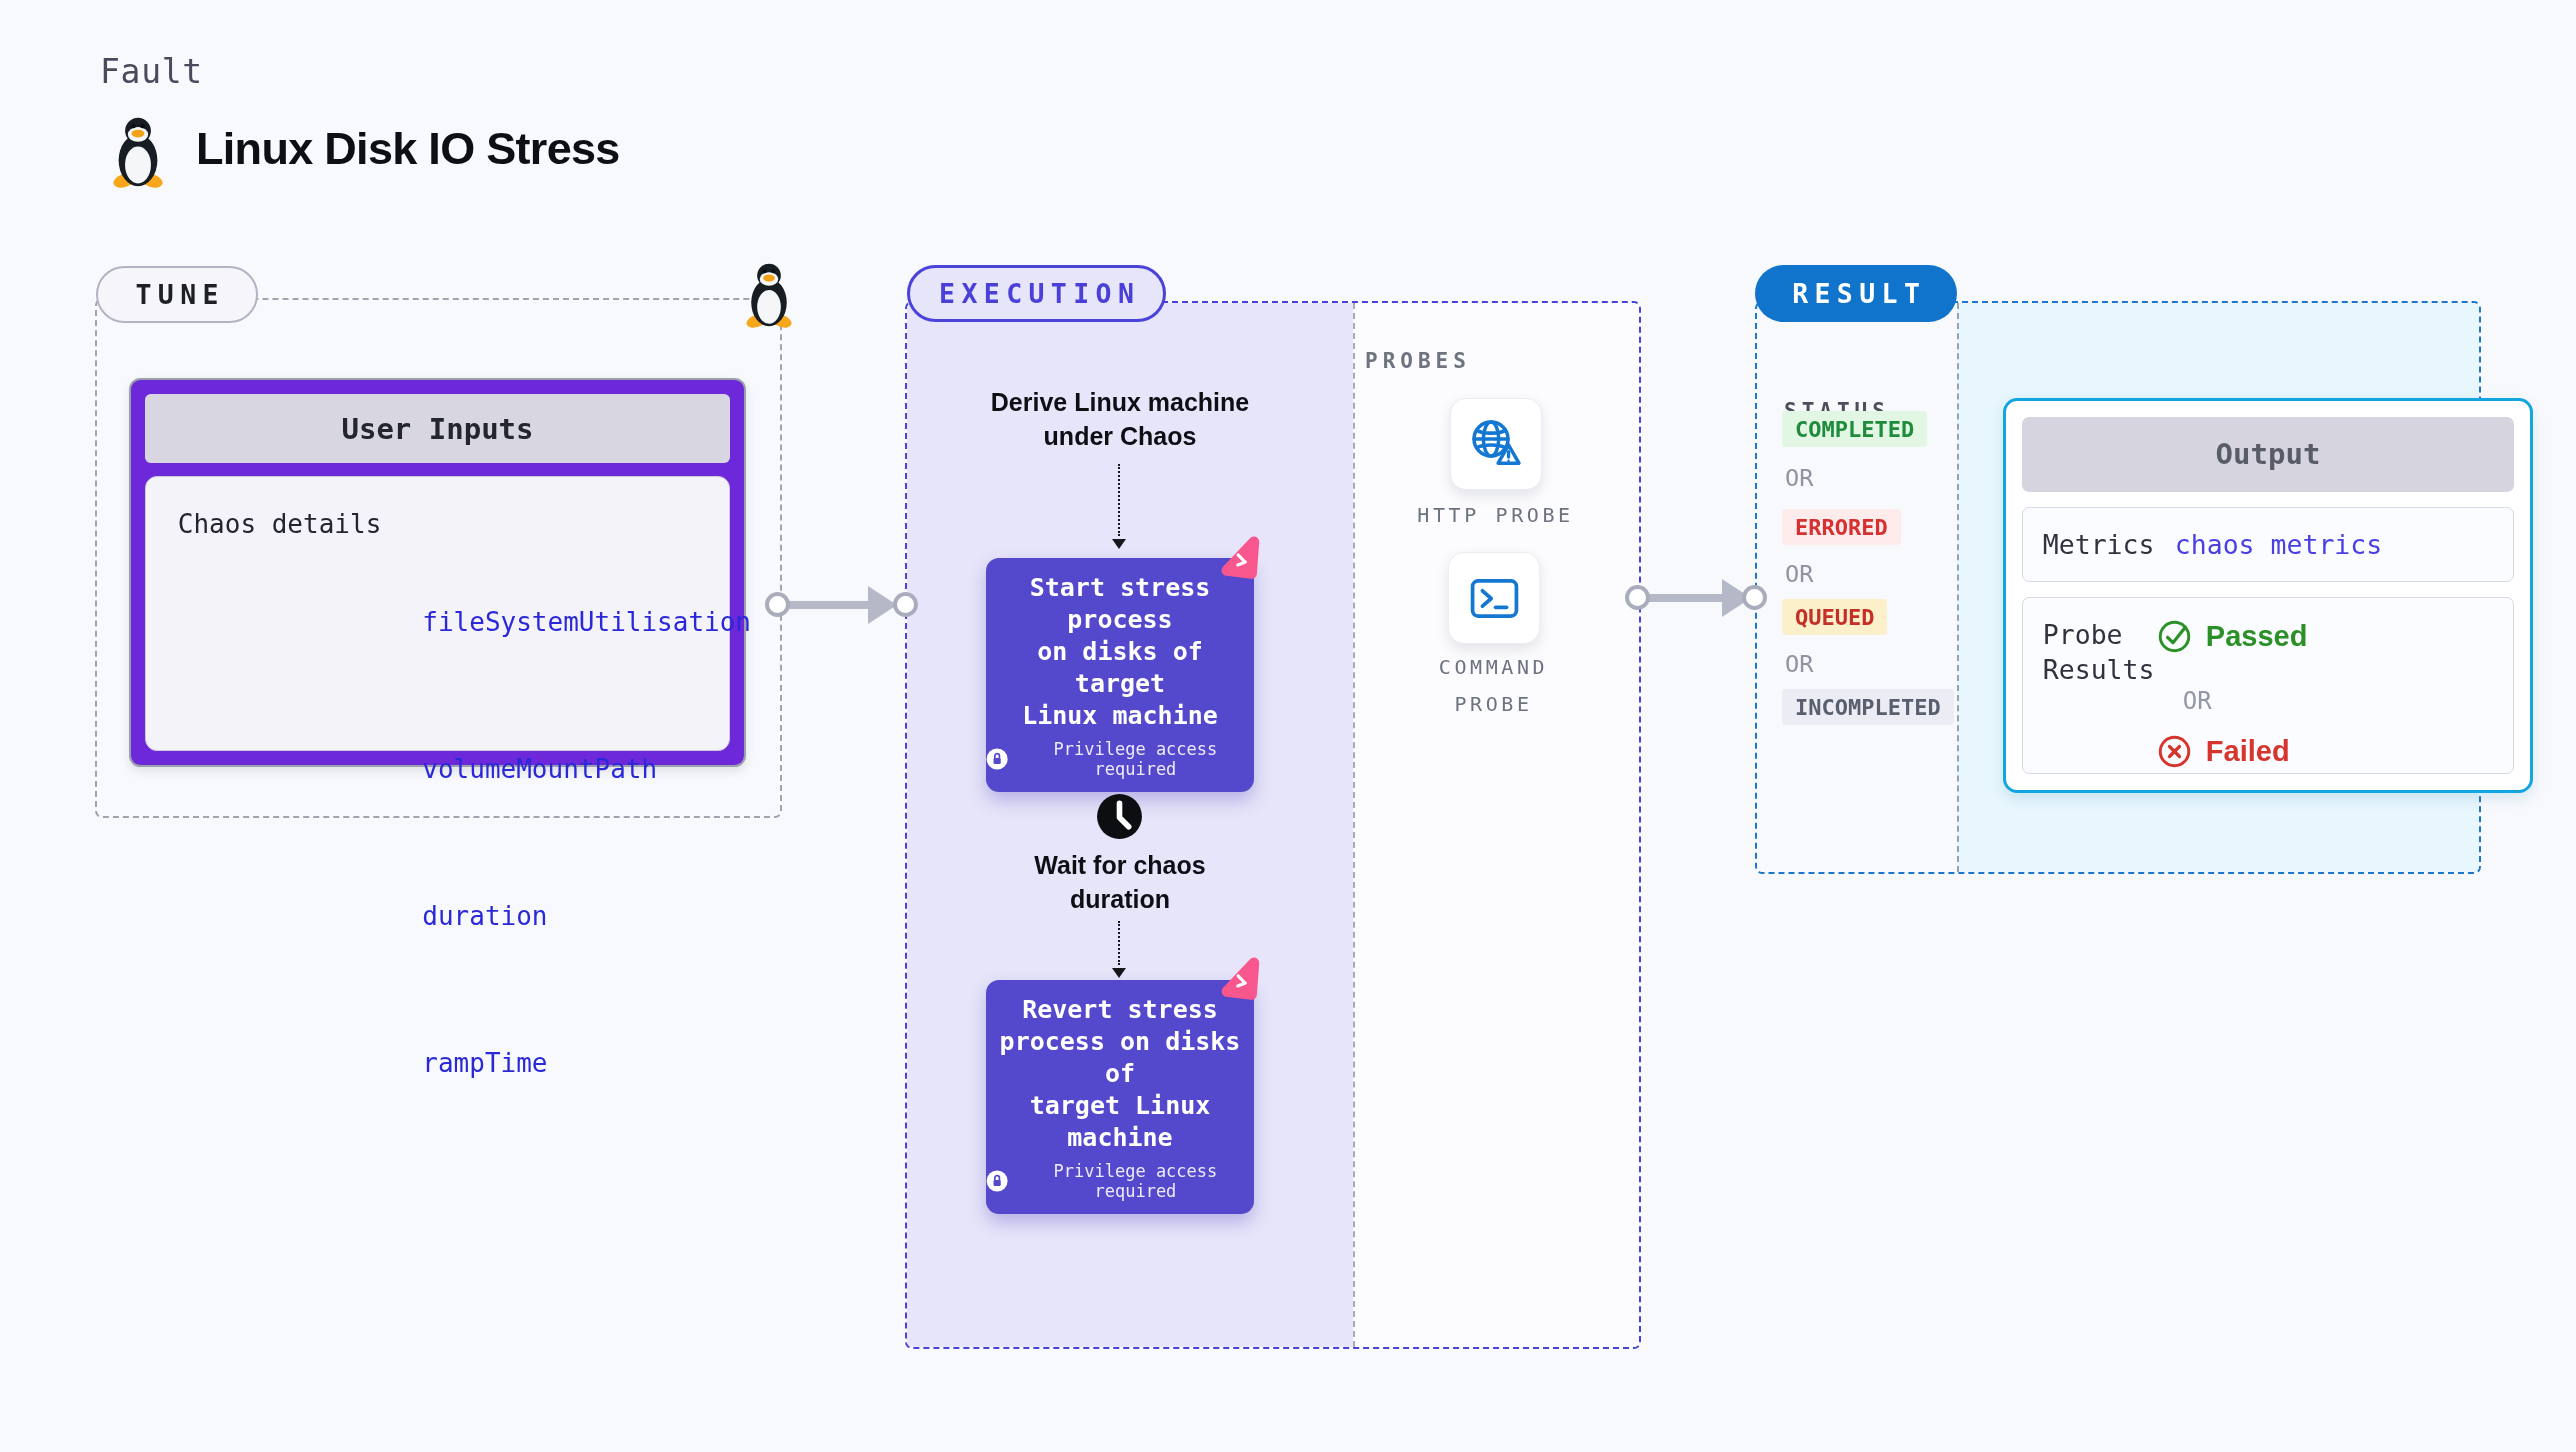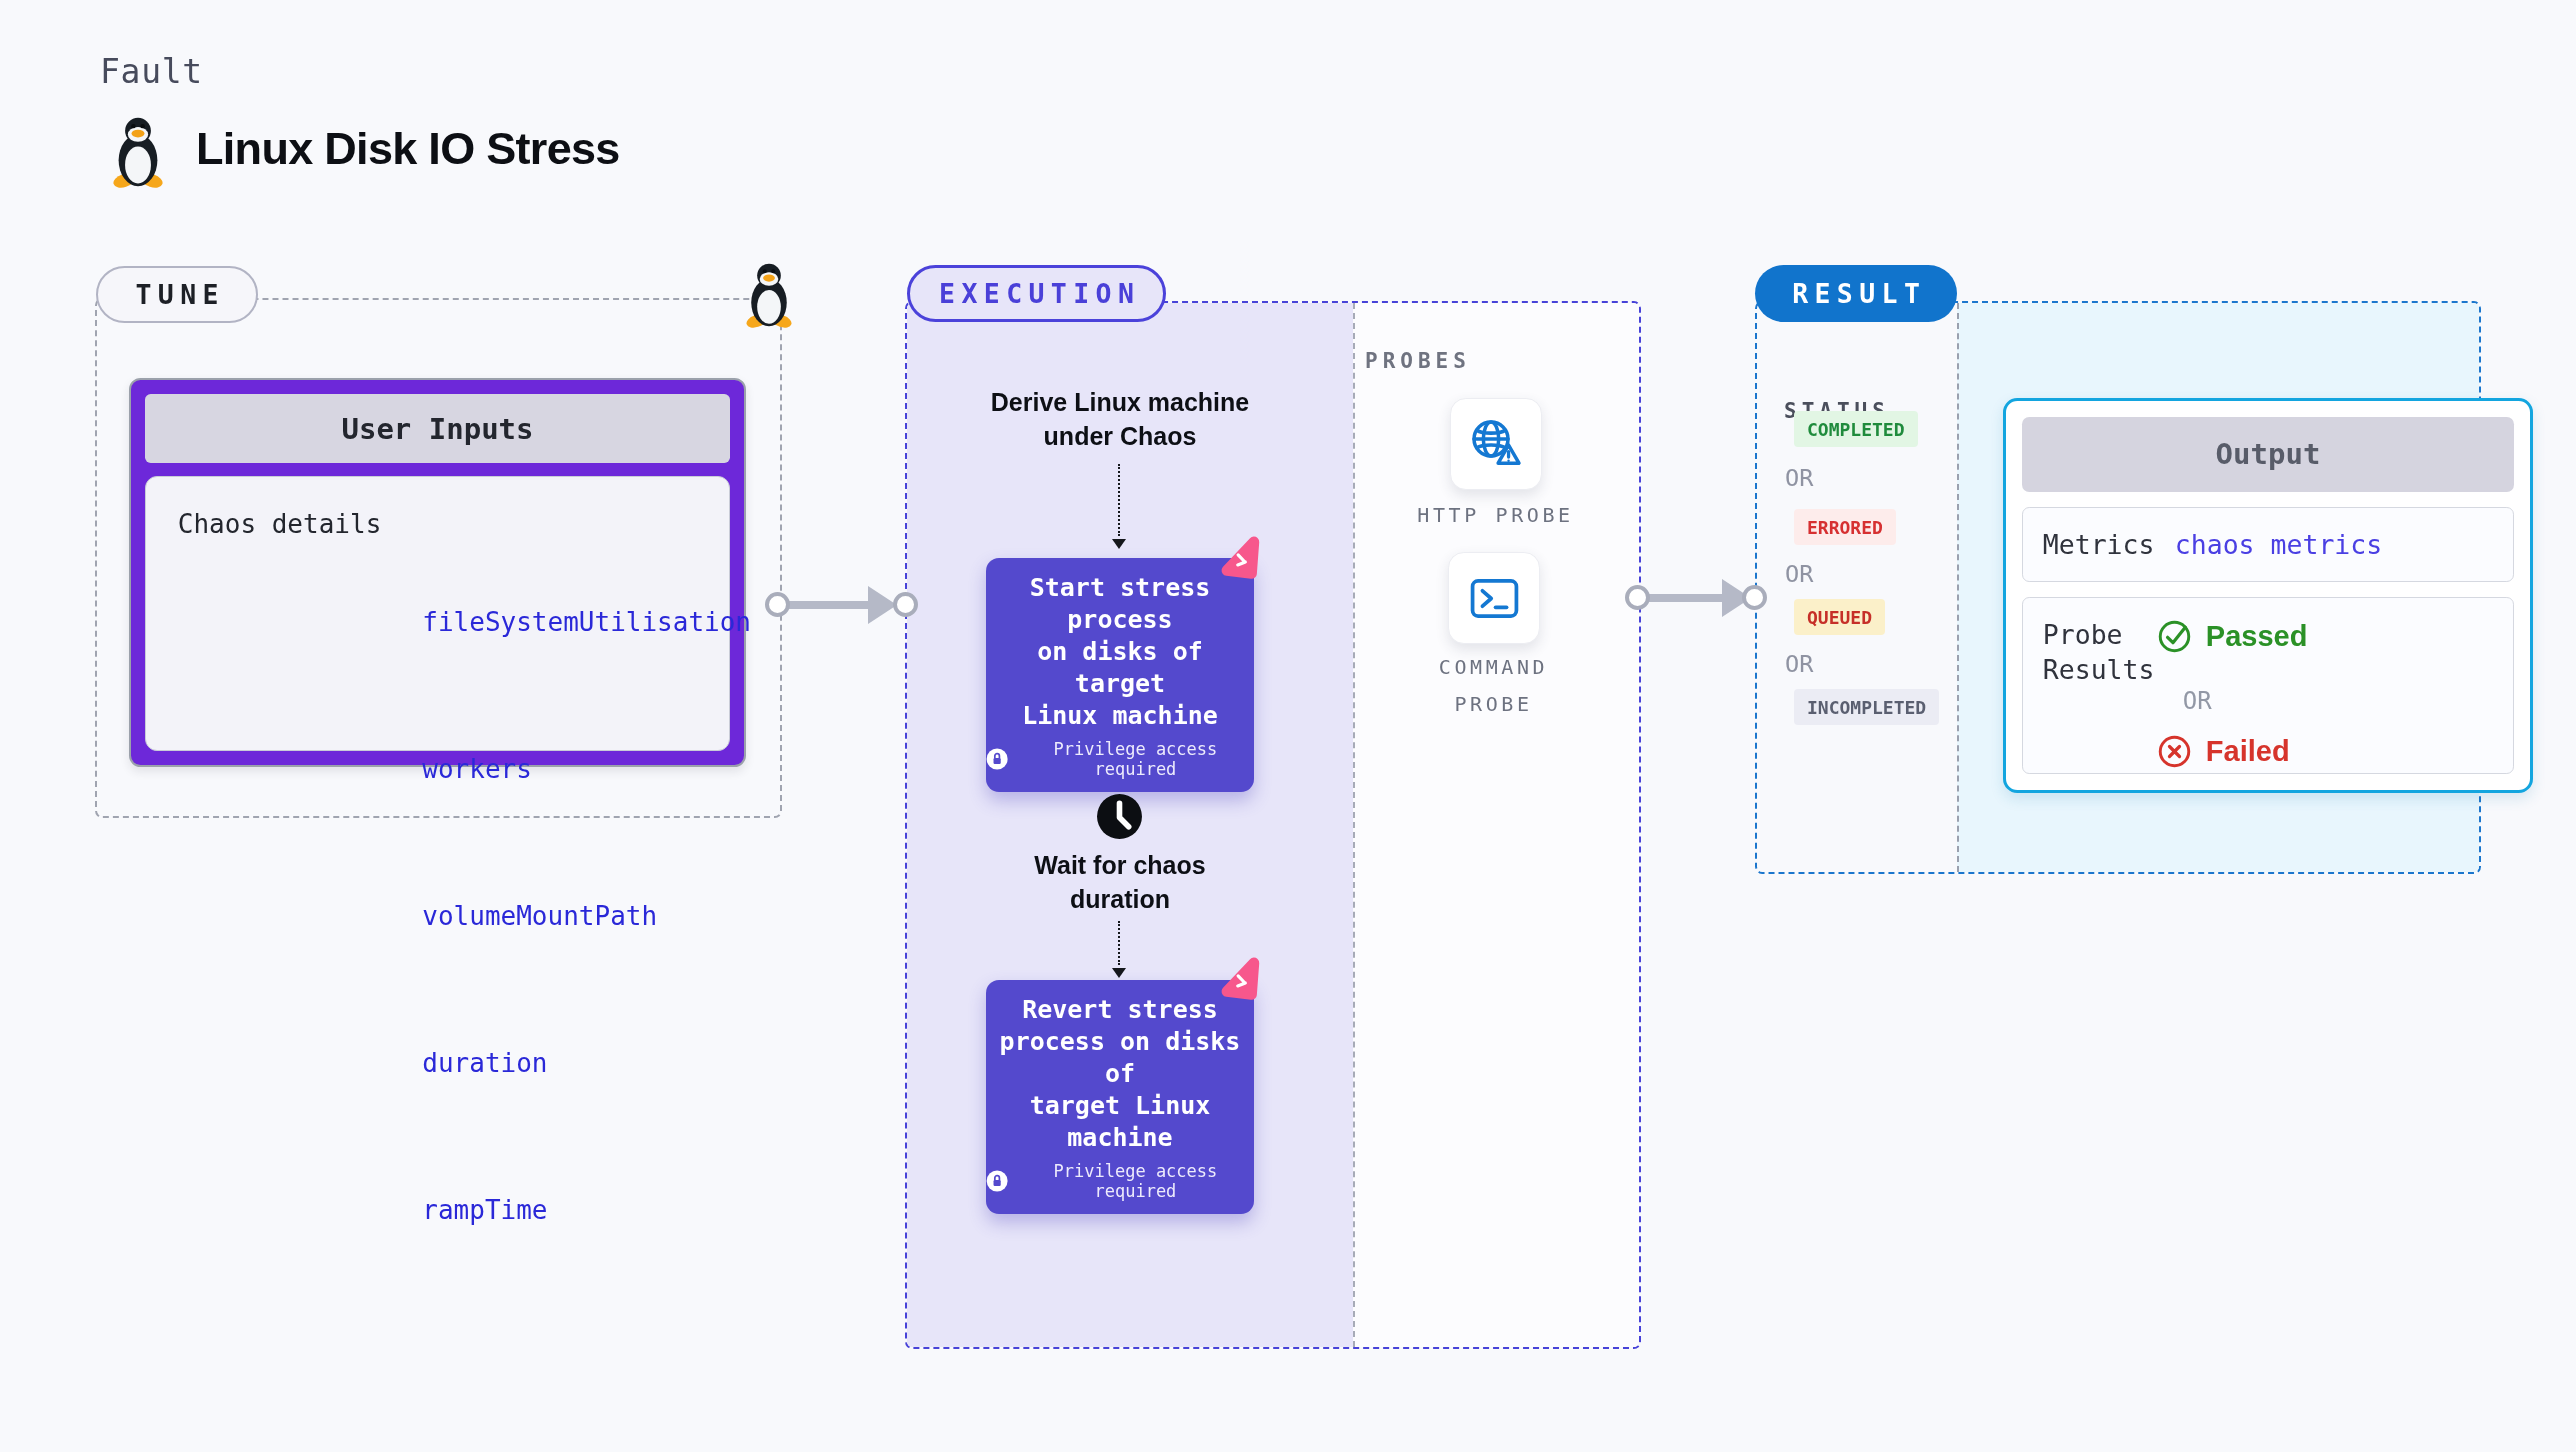--- a/index.html
+++ b/index.html
@@ -59,21 +59,21 @@
   .priv span{font-size:17px;color:#edebfc;font-weight:500;}
   .ribbon{width:54px;height:54px;z-index:4;}
 
   
   .probe-card{width:90px;height:90px;background:#ffffff;border:0.7px solid #ecedf2;border-radius:15.8px;
               box-shadow:0 5.7px 13px rgba(50,55,80,.12);display:flex;align-items:center;justify-content:center;z-index:3;}
   .probe-name{width:215px;text-align:center;font-size:20px;color:#6d7280;letter-spacing:3.6px;line-height:37px;z-index:3;}
 
   
   .badge{left:1782px;height:36px;border-radius:4px;display:inline-flex;align-items:center;
-         padding:0 13px;font-size:18px;font-weight:bold;z-index:3;margin-left:12px;}
+         padding:0 13px;font-size:22px;font-weight:bold;z-index:3;}
   .orlbl{left:1785px;font-size:23.6px;color:#8f93a2;z-index:3;}
 
   
   .out-card{left:2003px;top:398px;width:530px;height:395px;background:#ffffff;border:3.6px solid #13a5df;
             border-radius:14.3px;box-sizing:border-box;box-shadow:0 5.7px 14.3px rgba(24,120,170,.14);z-index:3;}
   .out-head{left:15.8px;right:15.8px;top:15.8px;height:75px;background:#d5d4df;border-radius:7.2px;
             display:flex;align-items:center;justify-content:center;font-size:29px;font-weight:bold;color:#585c69;}
   .out-row{left:15.8px;right:15.8px;background:#fbfcff;border:1.4px solid #d5d8e0;border-radius:7.2px;box-sizing:border-box;}
   .row-metrics{top:106px;height:75px;}
   .row-probe{top:196px;bottom:15.8px;}
@@ -116,21 +116,20 @@
       <circle cx="37" cy="11" r="2.4" fill="#0a0d10"></circle>
     <ellipse cx="32" cy="19" rx="7" ry="4.2" fill="#f3a218"></ellipse>
   </svg>
 
   <div class="abs ui-card">
     <div class="abs ui-head">User Inputs</div>
     <div class="abs ui-body">
       <div class="abs chaos-label">Chaos details</div>
       <div class="abs param-list">
         <div>fileSystemUtilisation</div>
-        <div>workers</div>
         <div>volumeMountPath</div>
         <div>duration</div>
         <div>rampTime</div>
       </div>
     </div>
   </div>
 
   <div class="abs garrow" style="left:0;top:605px;z-index:4">
     <div class="shaft" style="left:781px;width:93px;"></div>
     <div class="head" style="left:868px;"></div>

